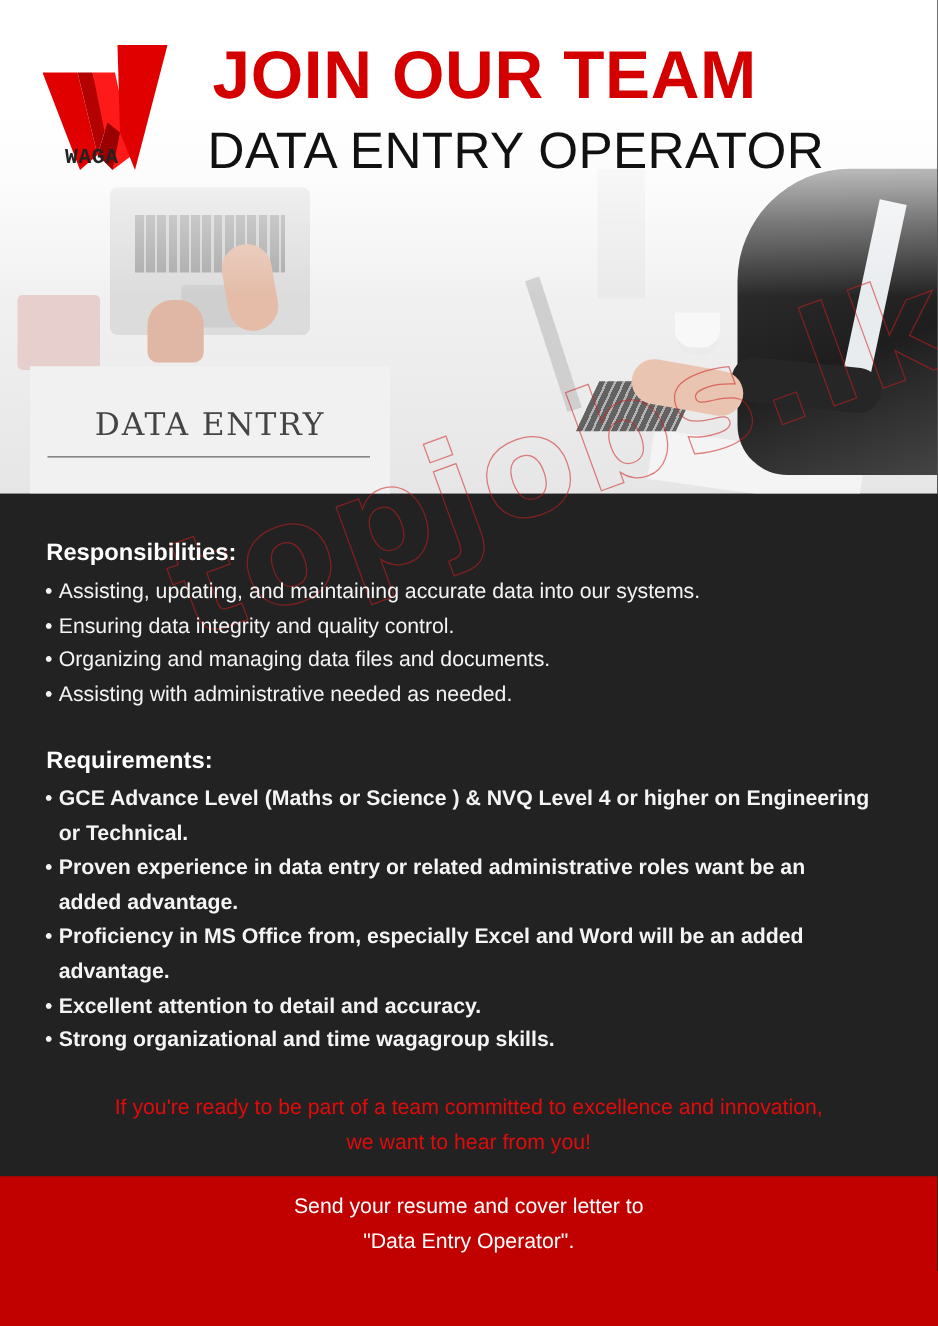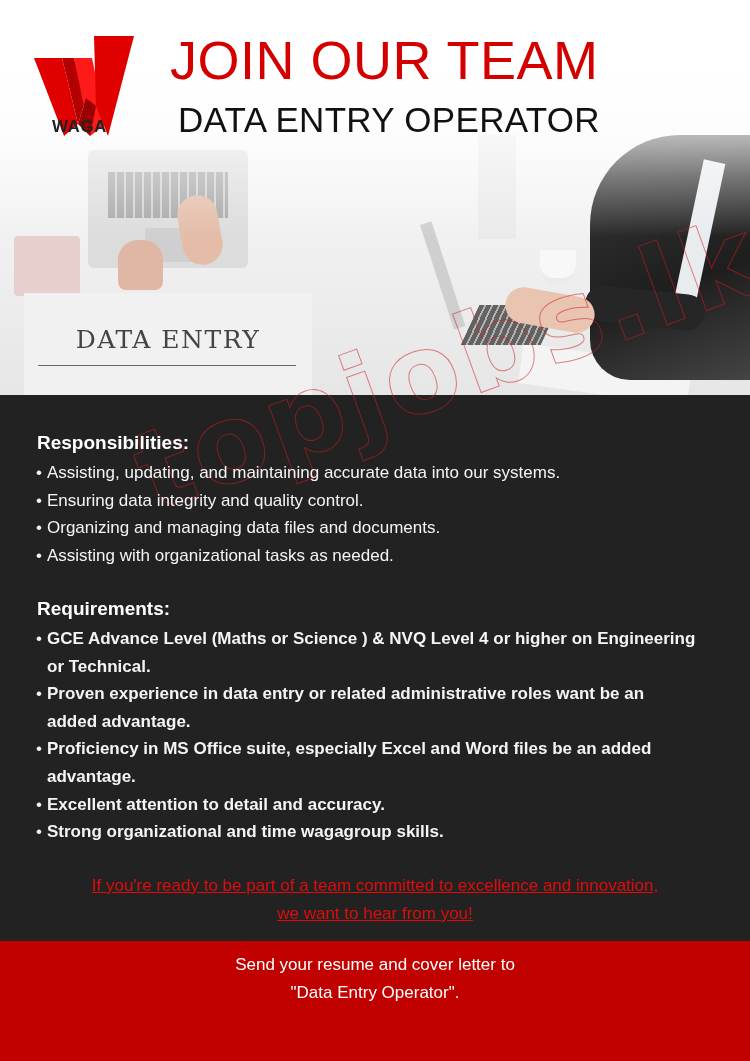--- a/index.html
+++ b/index.html
@@ -1,21 +1,21 @@
 <!DOCTYPE html>
 <html><head>
 <meta charset="utf-8">
 <style>
   html, body { margin:0; padding:0; }
   body { width:750px; height:1061px; position:relative; overflow:hidden; background:#232222; font-family:"Liberation Sans", sans-serif; }
   .hero { position:absolute; left:0; top:0; width:750px; height:395px; background:linear-gradient(180deg,#ffffff 0%,#f6f6f6 40%,#e6e6e6 100%); overflow:hidden; }
   .logo { position:absolute; left:34px; top:36px; width:104px; height:100px; }
-  .logo-text { position:absolute; left:52px; top:117px; font-weight:700; font-size:17px; color:#222; letter-spacing:0.5px; }
-  .title { position:absolute; left:170px; top:30px; font-weight:400; font-size:54px; color:#d40000; letter-spacing:0.5px; line-height:60px; white-space:nowrap; }
-  .subtitle { position:absolute; left:178px; top:100px; font-size:35px; color:#111; line-height:40px; white-space:nowrap; letter-spacing:0.3px; }
+  .logo-text { position:absolute; left:52px; top:117px; font-weight:700; font-size:17px; color:#222; letter-spacing:0.5px;font-family:Liberation Mono, monospace; }
+  .title { position:absolute; left:170px; top:30px; font-weight:700; font-size:54px; color:#d40000; letter-spacing:0.5px; line-height:60px; white-space:nowrap; }
+  .subtitle { position:absolute; left:166px; top:100px; font-size:41px; color:#111; line-height:40px; white-space:nowrap; letter-spacing:0.3px; }
   
   .laptop-left { position:absolute; left:88px; top:150px; width:160px; height:118px; background:#dcdcdc; border-radius:6px; }
   .keys { position:absolute; left:108px; top:172px; width:120px; height:46px; background:repeating-linear-gradient(90deg,#9a9a9a 0 7px,#cfcfcf 7px 9px); opacity:.8; }
   .trackpad { position:absolute; left:145px; top:228px; width:48px; height:34px; background:#cfcfcf; border-radius:3px; }
   .hand1 { position:absolute; left:118px; top:240px; width:45px; height:50px; background:#e0b7a4; border-radius:20px 20px 8px 8px; }
   .hand2 { position:absolute; left:180px; top:195px; width:40px; height:70px; background:#e4bca8; border-radius:20px; transform:rotate(-10deg); }
   .notebook { position:absolute; left:14px; top:236px; width:66px; height:60px; background:#e6cfcd; border-radius:4px; }
   .dataentry-card { position:absolute; left:24px; top:293px; width:288px; height:102px; background:#f1f1f1; }
   .dataentry-text { position:absolute; left:0; top:32px; width:100%; text-align:center; font-family:"DejaVu Serif", serif; font-weight:400; font-size:25px; color:#444; letter-spacing:1.5px; }
   .dataentry-line { position:absolute; left:14px; right:16px; top:72px; height:1px; background:#666; }
@@ -29,21 +29,21 @@
   .arm { position:absolute; left:585px; top:290px; width:120px; height:36px; background:#262626; border-radius:18px; transform:rotate(6deg); }
   .hands-r { position:absolute; left:505px; top:292px; width:90px; height:36px; background:#e9c4b0; border-radius:18px; transform:rotate(10deg); }
   .vignette { position:absolute; left:0; top:0; width:750px; height:395px; background:linear-gradient(180deg,rgba(255,255,255,1) 0%,rgba(255,255,255,.92) 25%,rgba(255,255,255,.35) 45%,rgba(255,255,255,0) 60%); }
   .watermark { position:absolute; left:120px; top:300px; font-family:"DejaVu Sans", sans-serif; font-weight:700; font-size:110px; color:transparent; -webkit-text-stroke:1px rgba(210,30,30,.55); transform:rotate(-20deg); white-space:nowrap; letter-spacing:4px; }
   .content { position:absolute; left:0; top:395px; width:750px; height:546px; background:#232222; }
   .sec-h { position:absolute; left:37px; font-weight:700; font-size:19px; color:#fff; }
   .items { position:absolute; left:36px; margin:0; padding:0; list-style:none; color:#f4f4f4; font-size:17px; line-height:27.6px; }
   .items li { position:relative; padding-left:11px; }
   .items li .b { position:absolute; left:0; top:0; }
   .items.req li .t { display:block; padding-right:40px;font-weight:bold; }
-  .cta { position:absolute; left:0; width:750px; top:872px; text-align:center; color:#e00b0b; font-size:17px; line-height:28px;text-decoration:underline; }
+  .cta { position:absolute; left:0; width:750px; top:872px; text-align:center; color:#e00b0b; font-size:17px; line-height:28px; }
   .footer { position:absolute; left:0; top:941px; width:750px; height:120px; background:#c10000; }
   .footer-text { position:absolute; left:0; top:10px; width:750px; text-align:center; color:#fff; font-size:17px; line-height:28px; }
 </style>
 </head>
 <body>
 
 <div class="hero">
   <div class="window"></div>
   <div class="notebook"></div>
   <div class="laptop-left"></div>
@@ -80,36 +80,36 @@
 
 <div class="content"></div>
 
 <div class="watermark">topjobs.lk</div>
 
 <div class="sec-h" style="top:432px;">Responsibilities:</div>
 <ul class="items" style="top:459px;">
   <li><span class="b">•</span><span class="t">Assisting, updating, and maintaining accurate data into our systems.</span></li>
   <li><span class="b">•</span><span class="t">Ensuring data integrity and quality control.</span></li>
   <li><span class="b">•</span><span class="t">Organizing and managing data files and documents.</span></li>
-  <li><span class="b">•</span><span class="t">Assisting with organizational tasks as needed.</span></li>
+  <li><span class="b">•</span><span class="t">Assisting with administrative needed as needed.</span></li>
 </ul>
 
 <div class="sec-h" style="top:598px;">Requirements:</div>
 <ul class="items req" style="top:625px; width:700px;">
   <li>
       <span class="b">•</span>
       <span class="t">GCE Advance Level (Maths or Science ) &amp; NVQ Level 4 or higher on Engineering or Technical.</span>
     </li>
   <li>
       <span class="b">•</span>
       <span class="t">Proven experience in data entry or related administrative roles want be an added advantage.</span>
     </li>
   <li>
       <span class="b">•</span>
-      <span class="t">Proficiency in MS Office suite, especially Excel and Word files be an added advantage.</span>
+      <span class="t">Proficiency in MS Office from, especially Excel and Word will be an added advantage.</span>
     </li>
   <li>
       <span class="b">•</span>
       <span class="t">Excellent attention to detail and accuracy.</span>
     </li>
   <li>
       <span class="b">•</span>
       <span class="t">Strong organizational and time wagagroup skills.</span>
     </li>
 </ul>

